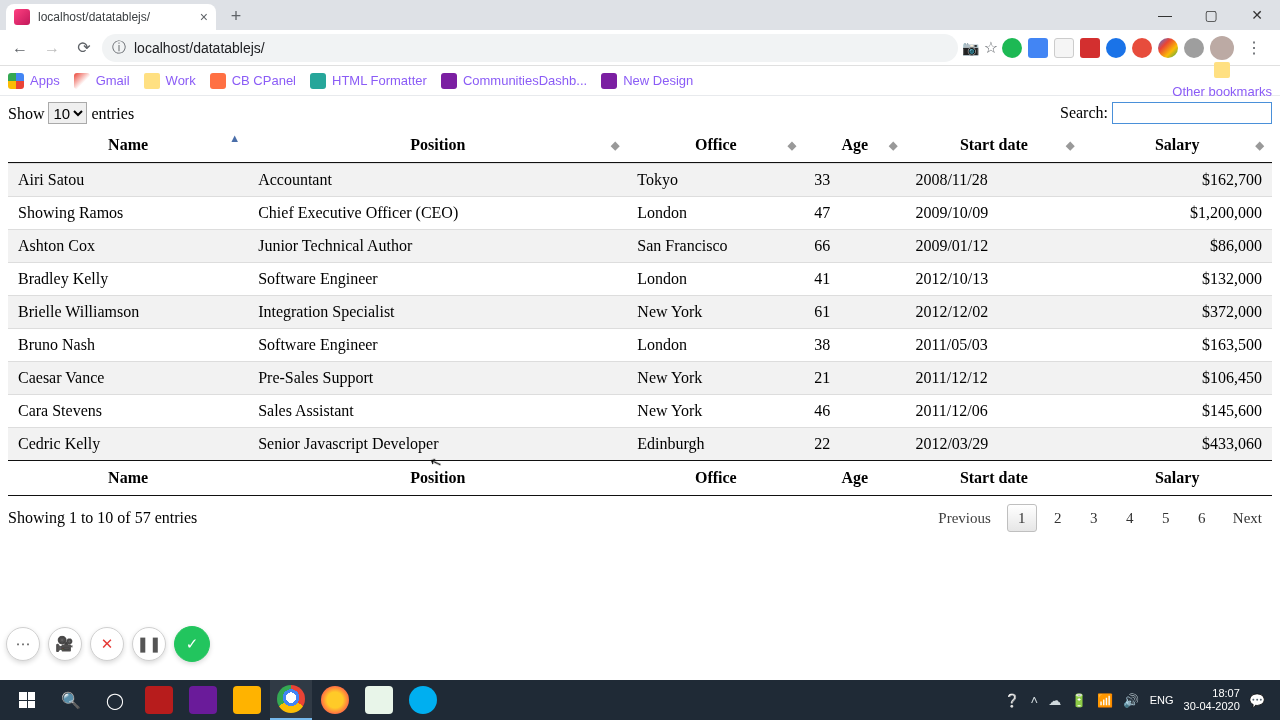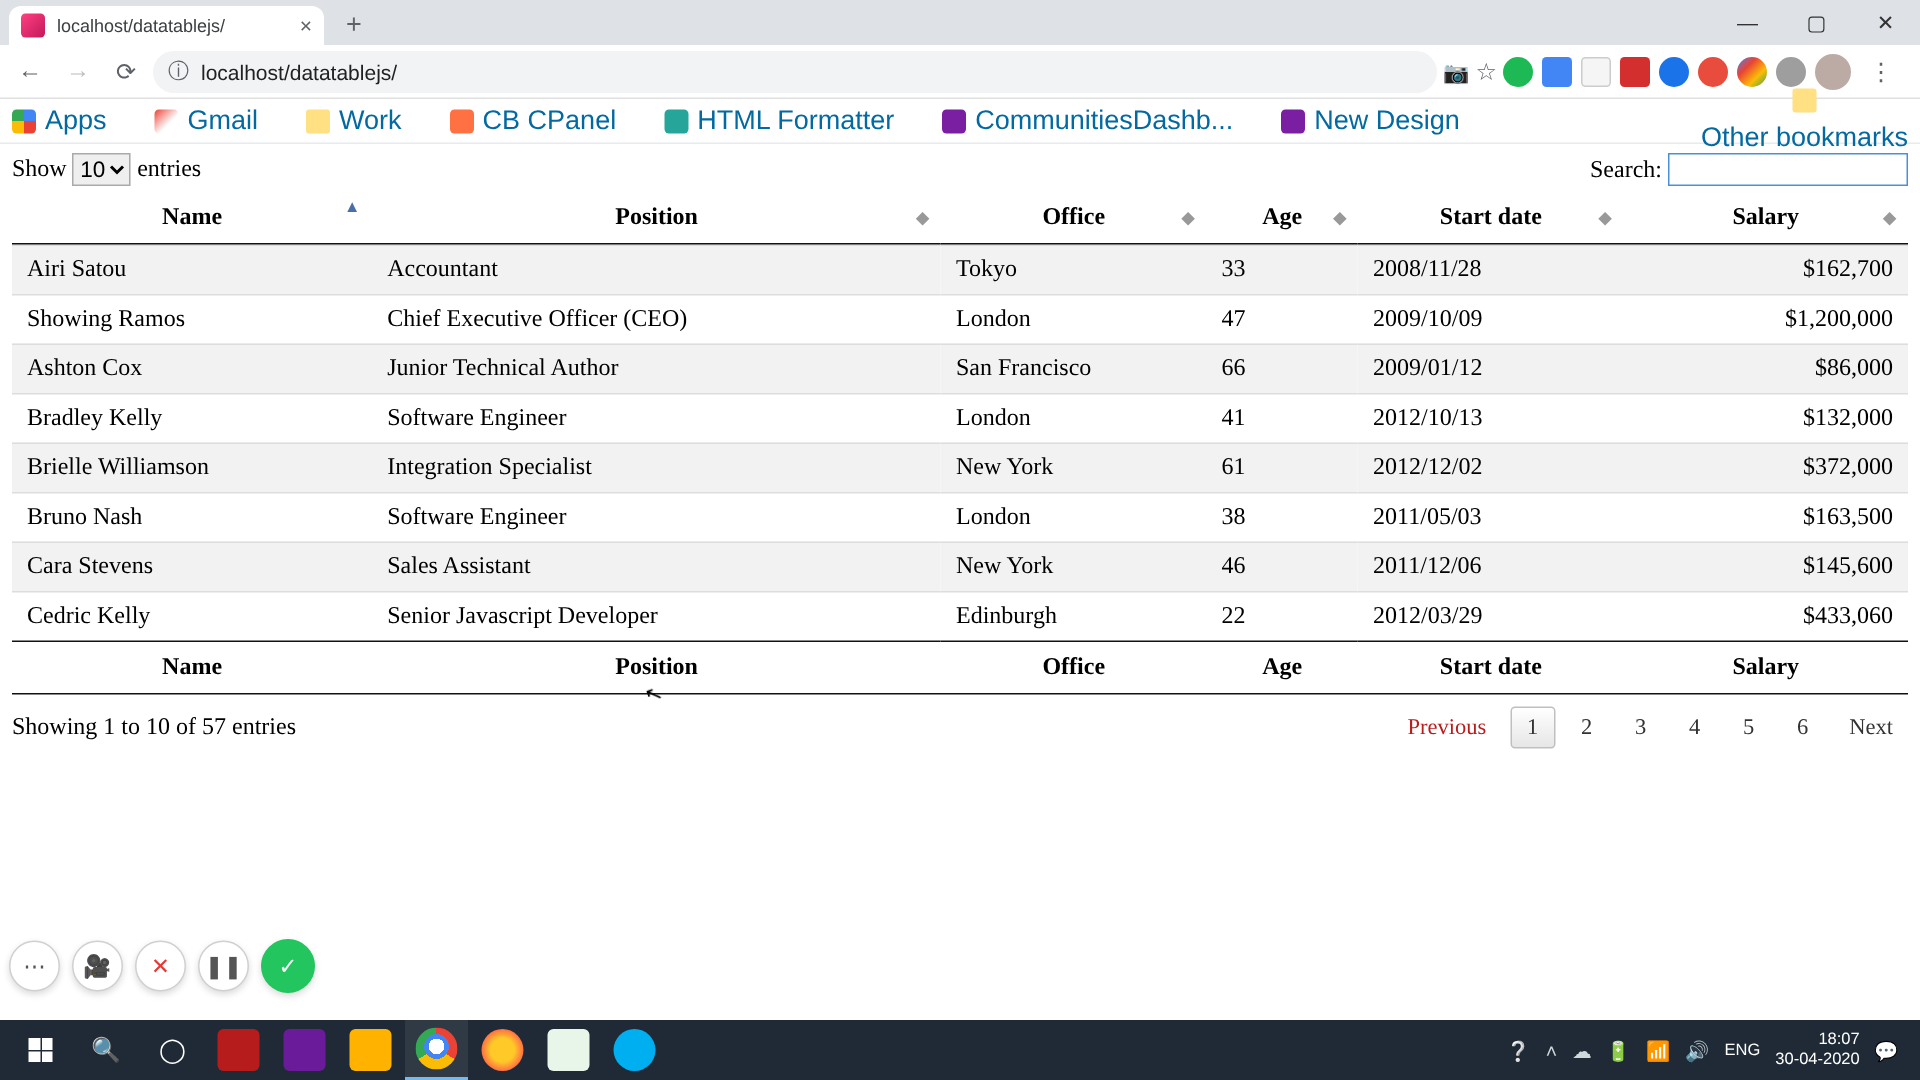--- a/index.html
+++ b/index.html
@@ -80,22 +80,22 @@
   .ext-pdf{background:#d32f2f;border-radius:3px;}
   .ext-grey{background:#9e9e9e;}
   .ext-colorful{background:linear-gradient(135deg,#4285f4,#ea4335,#fbbc05,#34a853);}
   .avatar{width:24px;height:24px;border-radius:50%;background:#bcaaa4;}
   .star-icon{color:#5f6368;font-size:16px;}
   .cam-icon{color:#5f6368;font-size:14px;}
 
   
   .bookmarks-bar {
     height:30px;background:#fff;border-bottom:1px solid #e8eaed;
-    display:flex;align-items:center;padding:0 8px;gap:32px;
-    font-family:"Segoe UI",Arial,sans-serif;font-size:18px;color:#0369a1;
+    display:flex;align-items:center;padding:0 8px;gap:14px;
+    font-family:"Segoe UI",Arial,sans-serif;font-size:13px;color:#8b5cf6;
   }
   .bm-item{display:flex;align-items:center;gap:6px;cursor:pointer;}
   .bm-icon{width:16px;height:16px;border-radius:3px;display:inline-block;}
   .bm-apps{background:repeating-conic-gradient(#4285f4 0 25%,#ea4335 0 50%,#fbbc05 0 75%,#34a853 0 100%);}
   .bm-gmail{background:linear-gradient(135deg,#ea4335,#fff 60%);}
   .bm-folder{background:#ffe082;border-radius:2px;}
   .bm-cb{background:#ff7043;}
   .bm-teal{background:#26a69a;}
   .bm-xd{background:#7b1fa2;}
   .bookmarks-right{margin-left:auto;display:flex;align-items:center;gap:6px;flex-direction:column;}
@@ -155,21 +155,21 @@
   .dt-bottom{
     display:flex;align-items:center;
     padding-top:8px;
   }
   .dt-paginate{margin-left:auto;display:flex;align-items:center;gap:6px;}
   .pg-btn{
     min-width:30px;height:28px;display:flex;align-items:center;justify-content:center;
     padding:0 10px;font-size:15px;cursor:pointer;color:#333;
   }
   .pg-btn.current{border:1px solid #bfbfbf;border-radius:3px;background:linear-gradient(#fff,#e6e6e6);}
-  .pg-btn.disabled{color:#b91c1c;}
+  .pg-btn.disabled{color:#404040;}
 
   
   .recorder {
     position:fixed; left:6px; bottom:58px;
     display:flex;align-items:center;gap:8px;
   }
   .rec-btn{
     width:34px;height:34px;border-radius:50%;
     background:#fff;border:1px solid #d0d0d0;
     box-shadow:0 2px 5px rgba(0,0,0,.15);
@@ -358,20 +358,28 @@
         </tr>
         <tr>
           <td>Bruno Nash</td>
           <td>Software Engineer</td>
           <td>London</td>
           <td class="col-age">38</td>
           <td class="col-start">2011/05/03</td>
           <td class="col-salary">$163,500</td>
         </tr>
         <tr>
+          <td>Caesar Vance</td>
+          <td>Pre-Sales Support</td>
+          <td>New York</td>
+          <td class="col-age">21</td>
+          <td class="col-start">2011/12/12</td>
+          <td class="col-salary">$106,450</td>
+        </tr>
+        <tr>
           <td>Cara Stevens</td>
           <td>Sales Assistant</td>
           <td>New York</td>
           <td class="col-age">46</td>
           <td class="col-start">2011/12/06</td>
           <td class="col-salary">$145,600</td>
         </tr>
         <tr>
           <td>Cedric Kelly</td>
           <td>Senior Javascript Developer</td>

